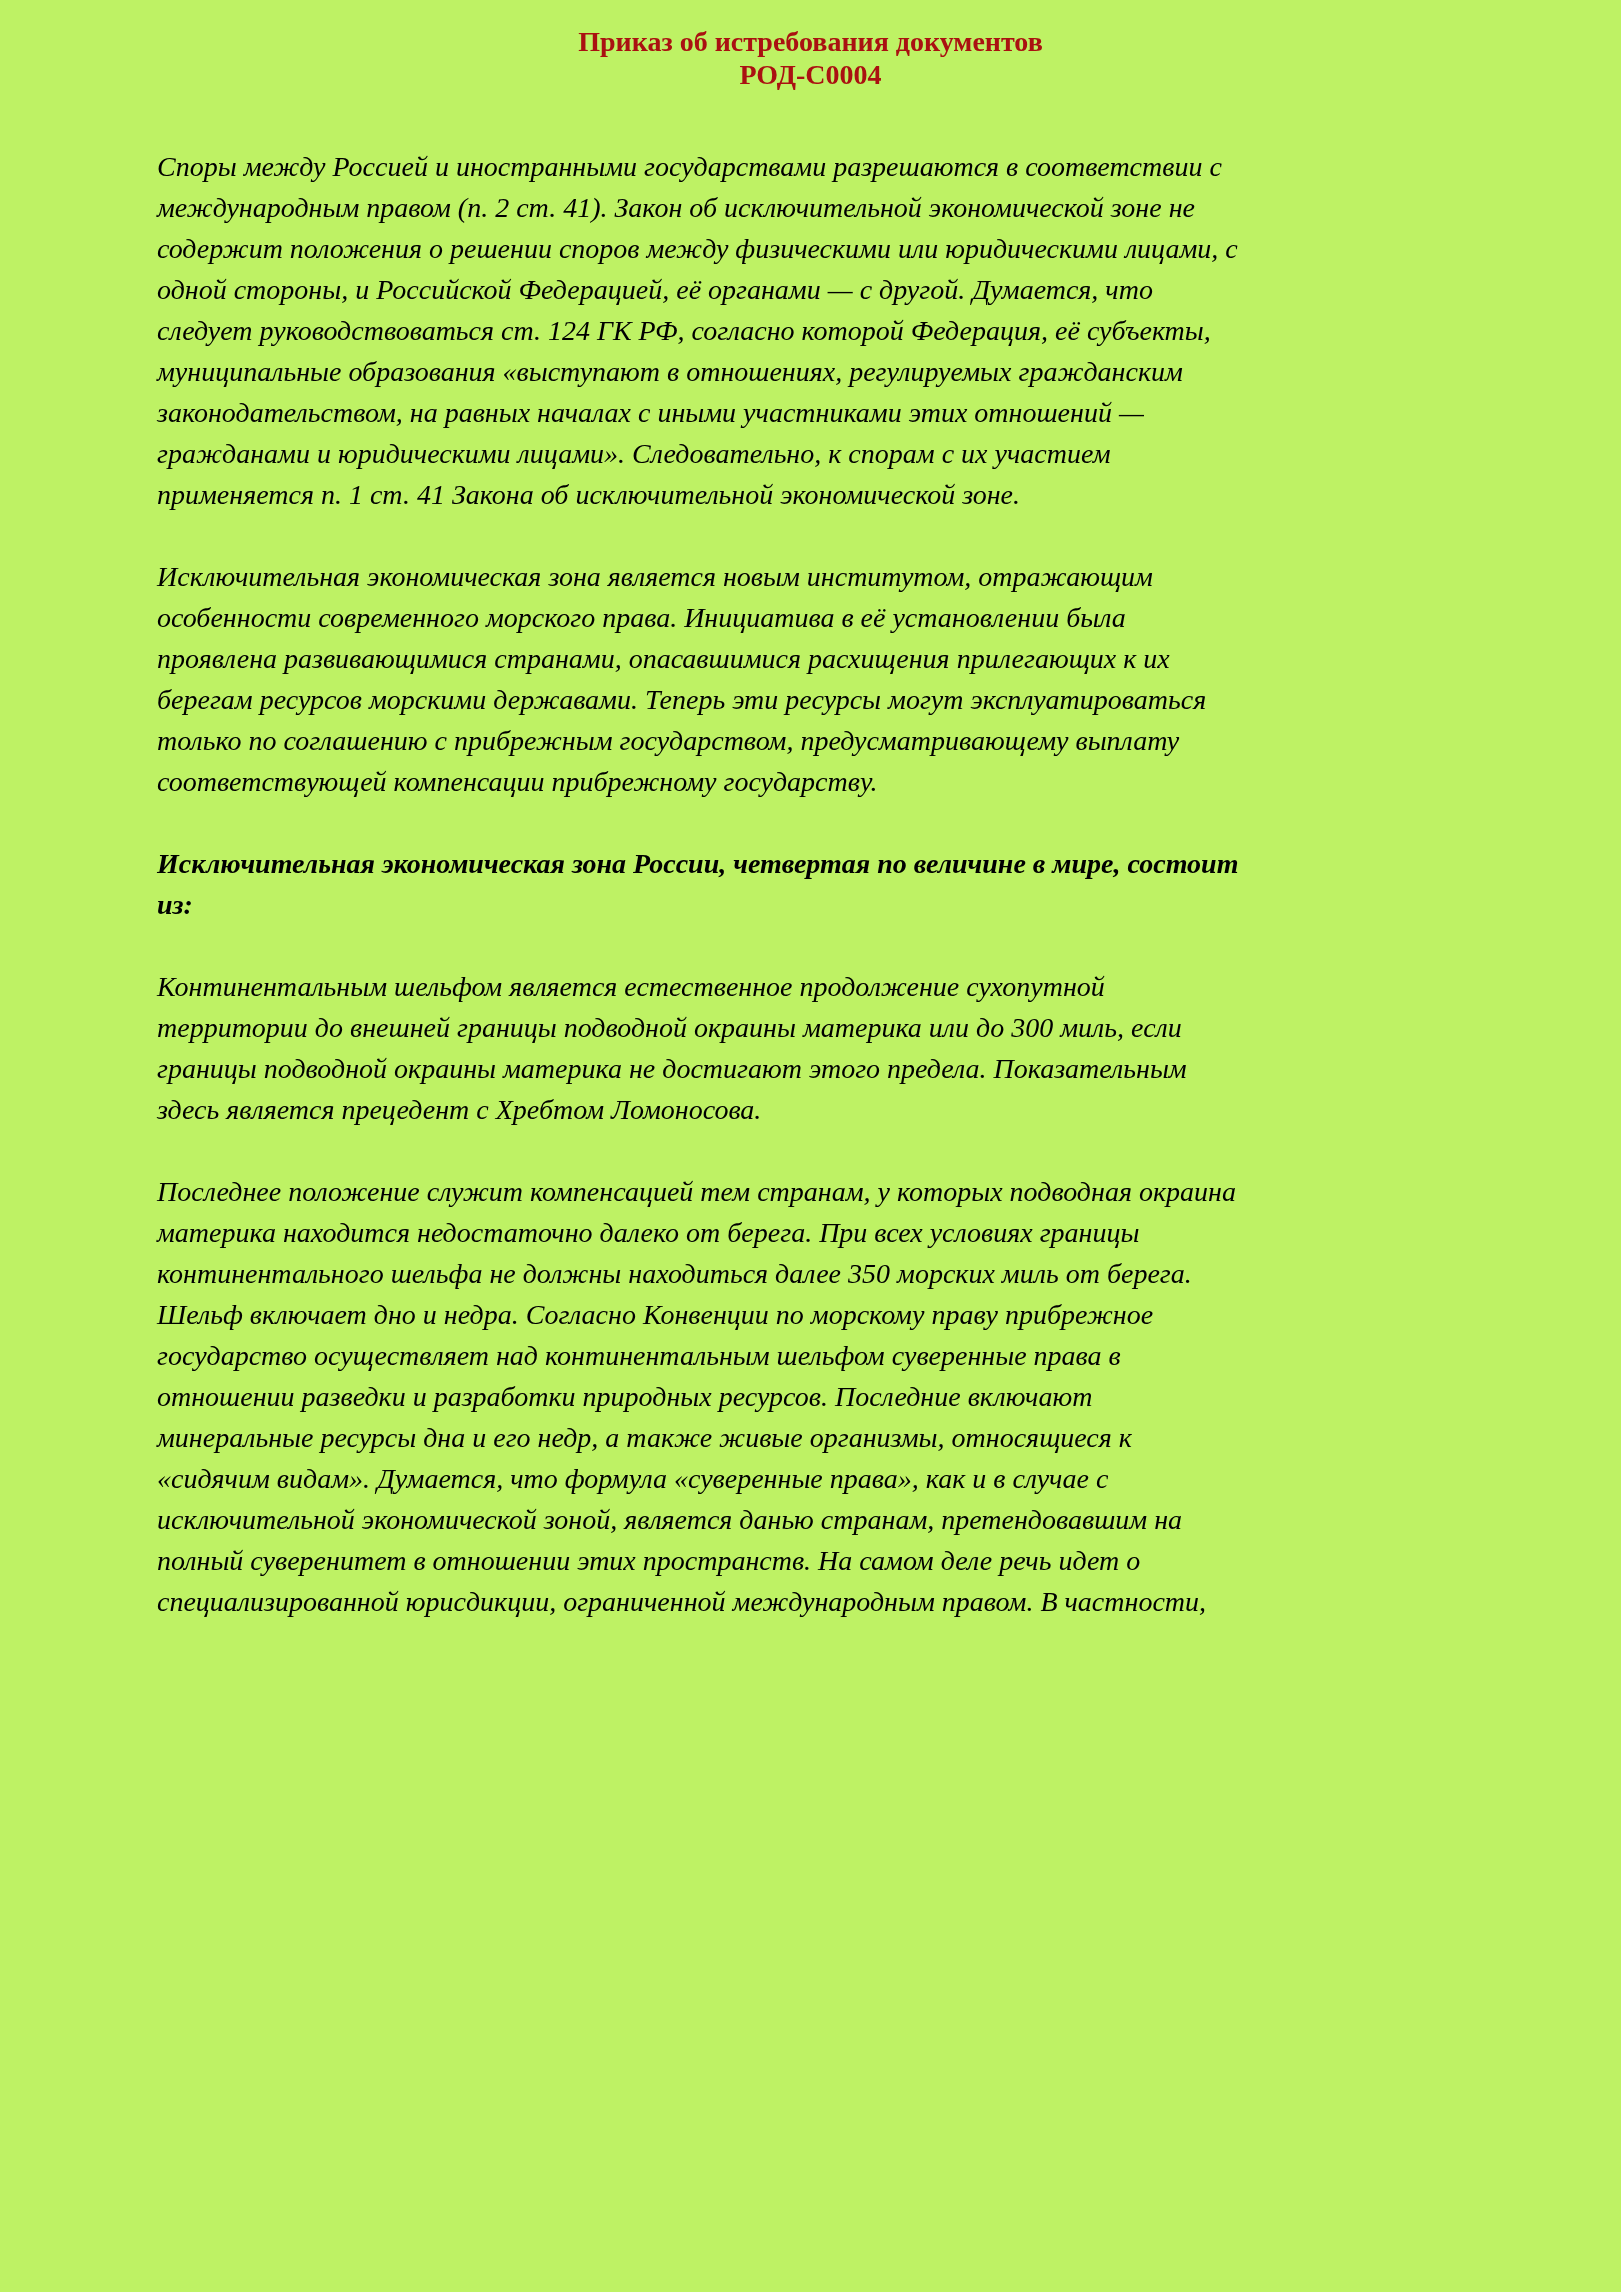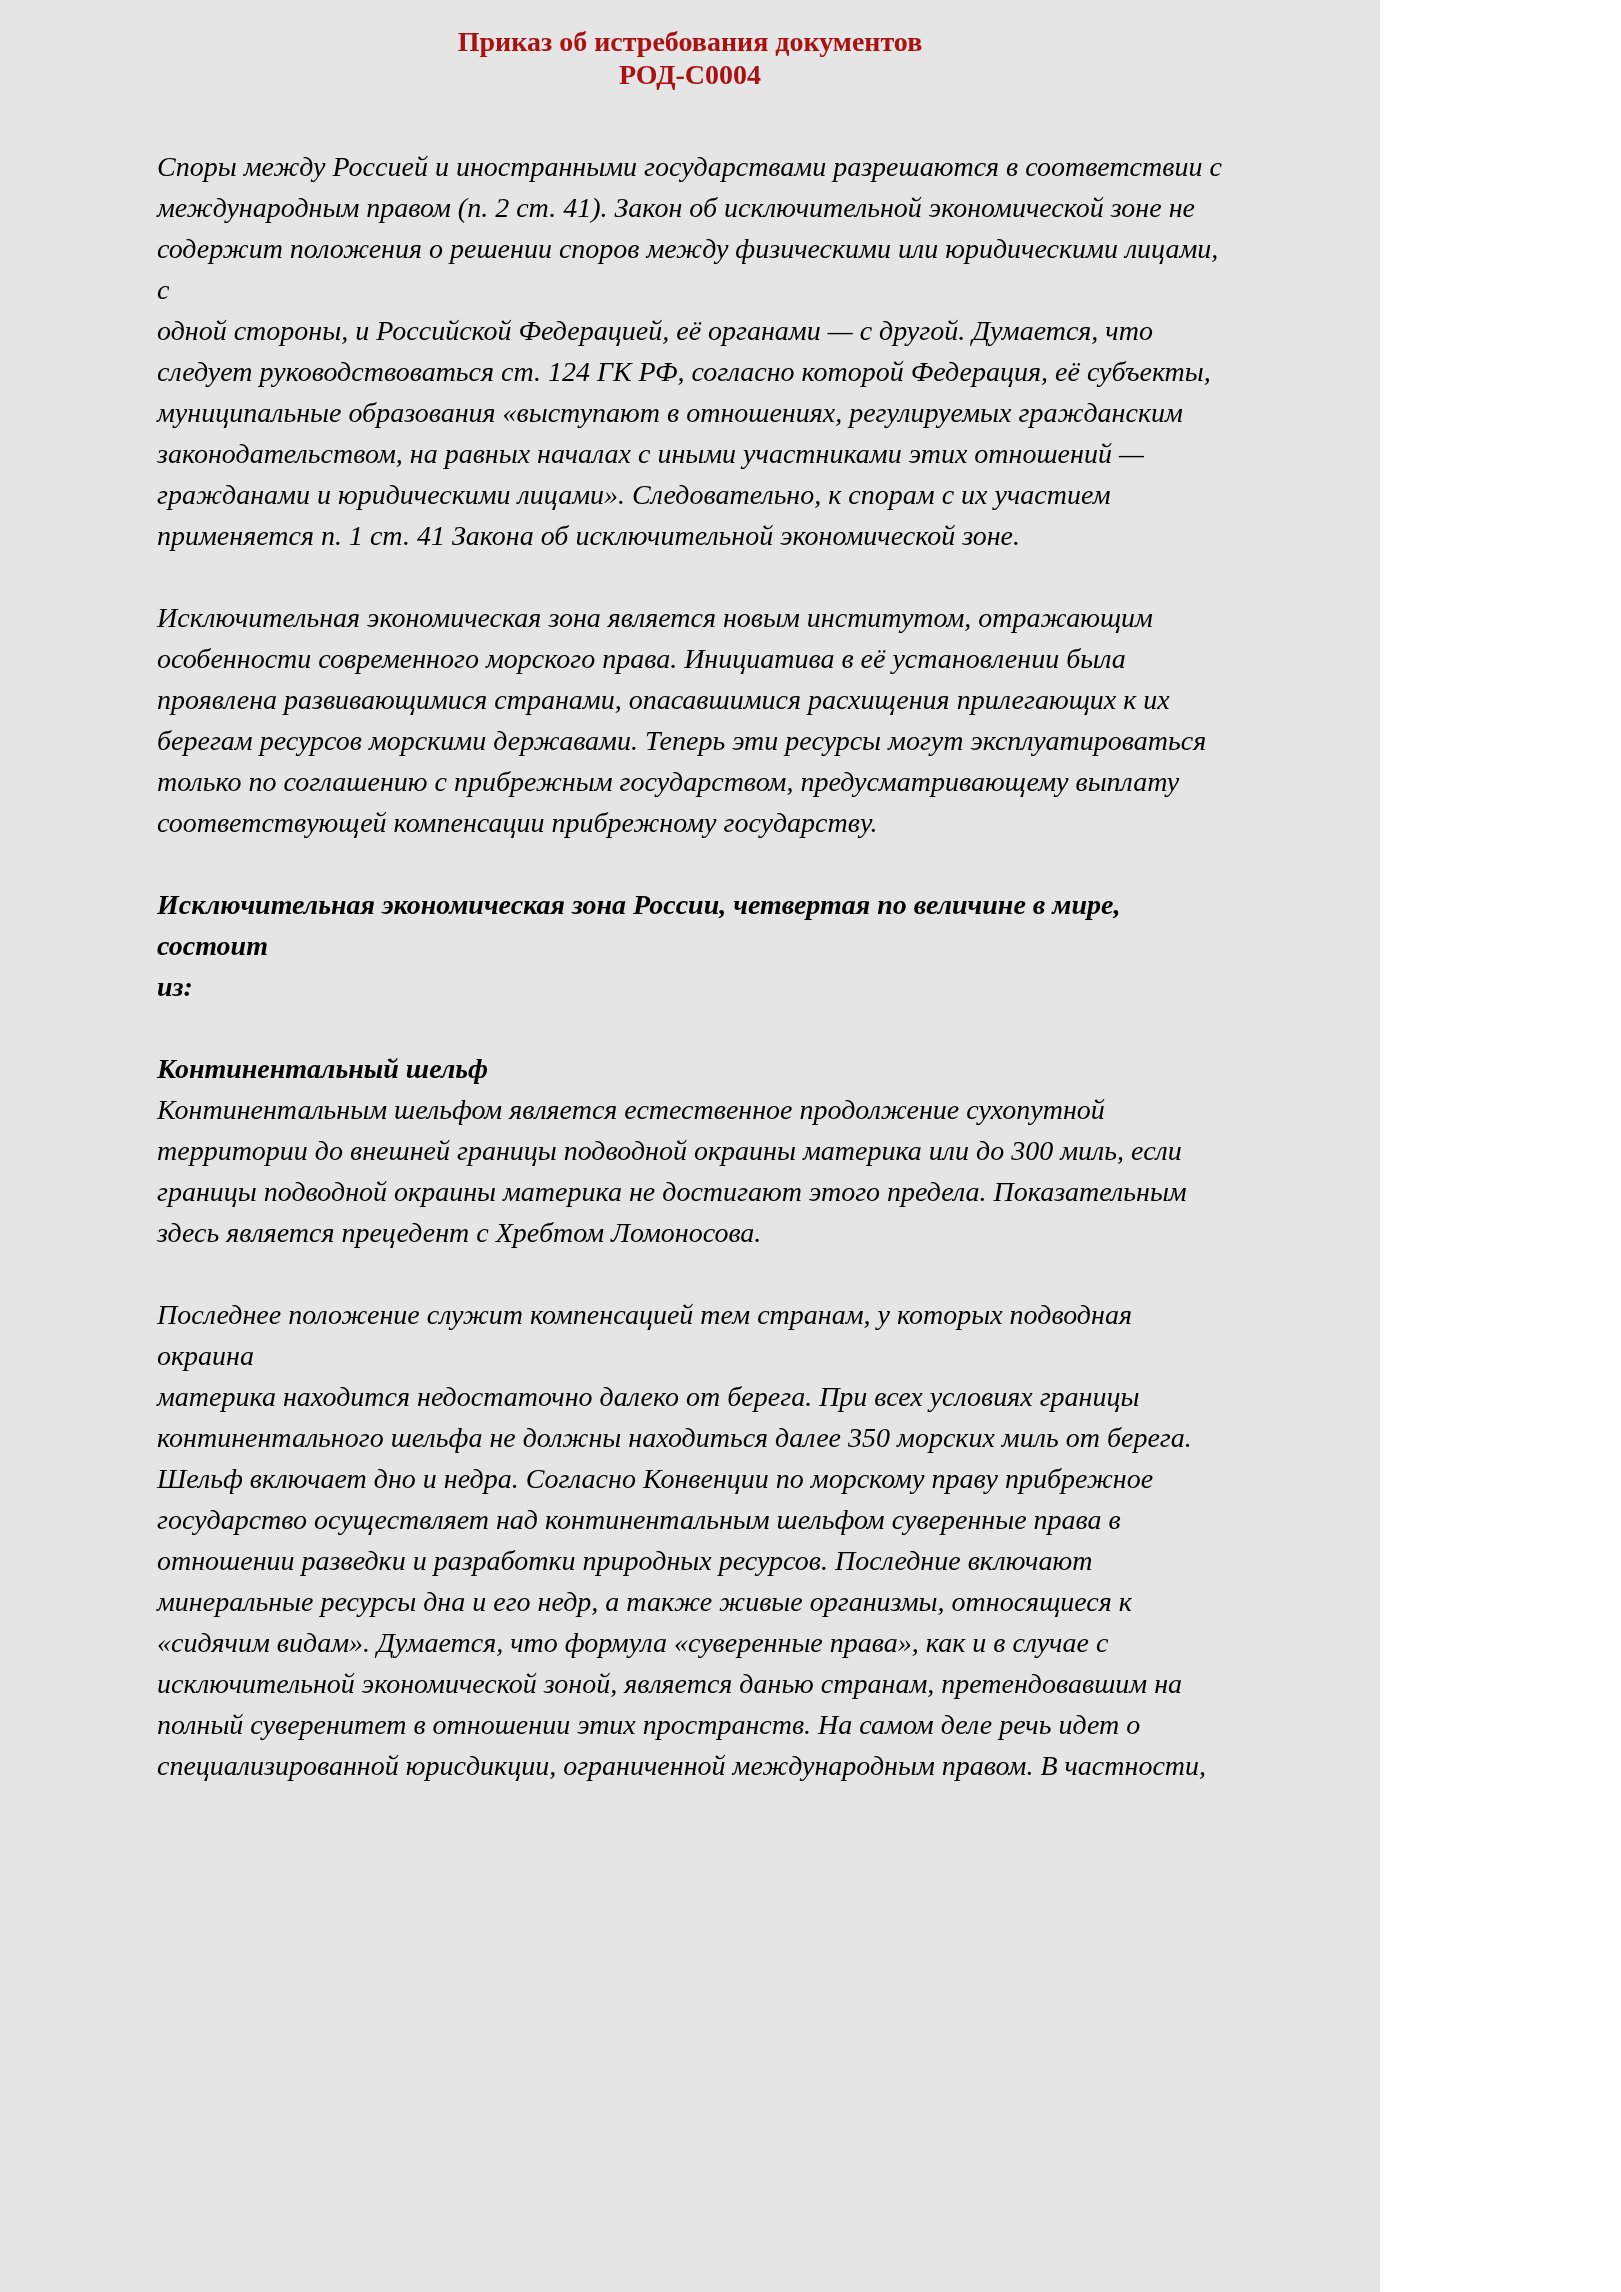--- a/index.html
+++ b/index.html
@@ -3,23 +3,23 @@
 <meta charset="utf-8">
 <style>
   html, body { margin: 0; padding: 0; }
   body {
     width: 1621px;
     height: 2293px;
     background: #ffffff;
   }
   .page {
     position: relative;
-    width: 1380px;
+    width: 1621px;
     height: 2293px;
-    background: #e5e5e5;
+    background: #bef264;
     overflow: hidden;
   }
   .doc-header {
     padding-top: 24.5px;
     text-align: center;
     font-family: "Liberation Serif", serif;
     font-weight: 700;
     font-size: 28px;
     line-height: 33px;
     color: #AA1111;
@@ -64,21 +64,20 @@
 проявлена развивающимися странами, опасавшимися расхищения прилегающих к их
 берегам ресурсов морскими державами. Теперь эти ресурсы могут эксплуатироваться
 только по соглашению с прибрежным государством, предусматривающему выплату
 соответствующей компенсации прибрежному государству.</p>
 
     <p class="para lines bold">Исключительная экономическая зона России, четвертая по величине в мире, состоит
 из:</p>
 
 
     <section class="para">
-      <div class="bold">Континентальный шельф</div>
       <div class="lines">Континентальным шельфом является естественное продолжение сухопутной
 территории до внешней границы подводной окраины материка или до 300 миль, если
 границы подводной окраины материка не достигают этого предела. Показательным
 здесь является прецедент с Хребтом Ломоносова.</div>
     </section>
 
     <p class="para lines">Последнее положение служит компенсацией тем странам, у которых подводная окраина
 материка находится недостаточно далеко от берега. При всех условиях границы
 континентального шельфа не должны находиться далее 350 морских миль от берега.
 Шельф включает дно и недра. Согласно Конвенции по морскому праву прибрежное

